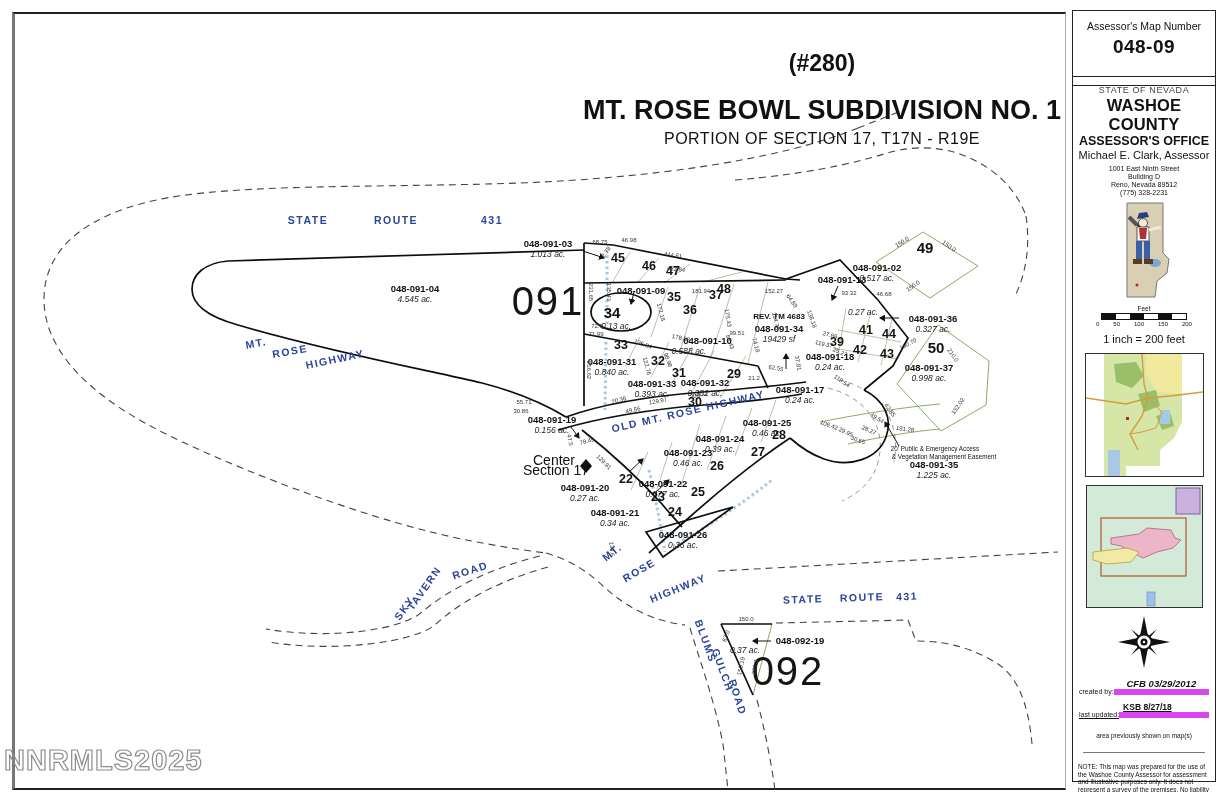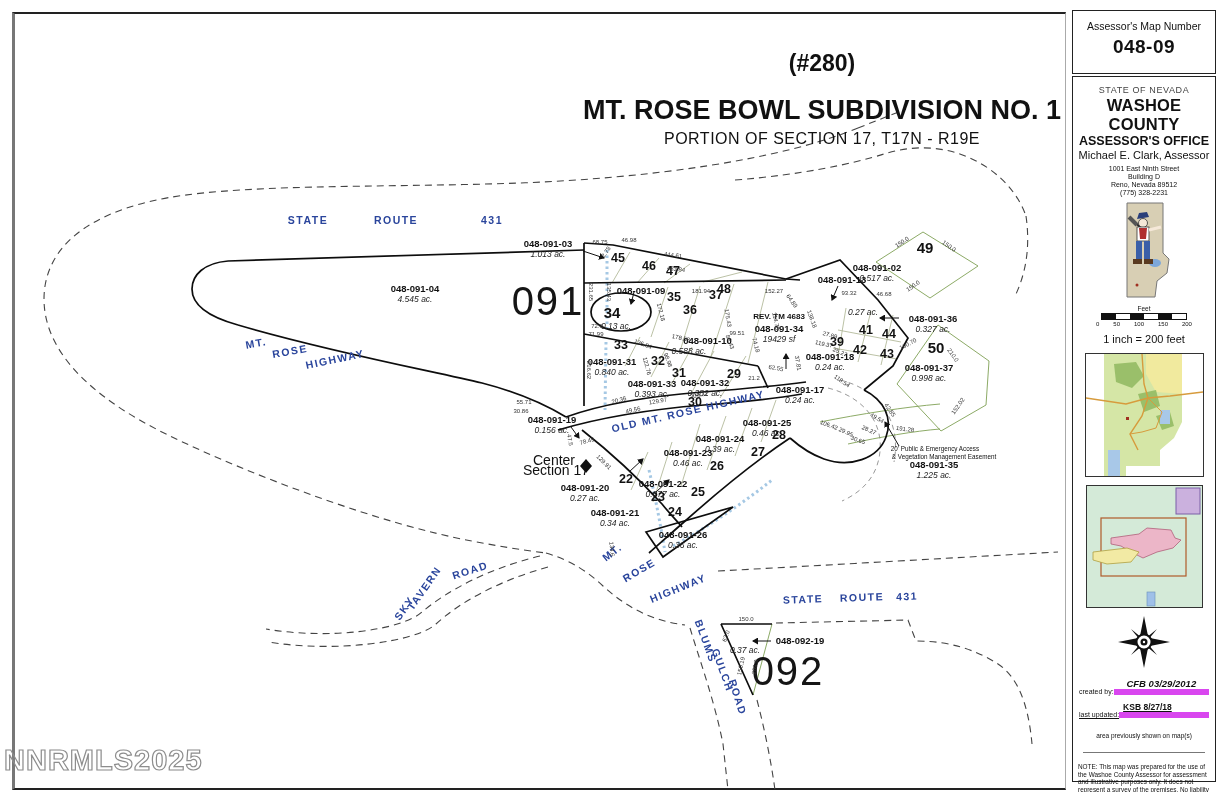--- a/index.html
+++ b/index.html
@@ -32,21 +32,21 @@
   
   #title-block{position:absolute;left:562px;top:50px;width:520px;text-align:center;}
   #title-sub1{font-size:23px;font-weight:700;}
   #title-main{font-size:27px;font-weight:700;margin-top:18px;}
   #title-sub2{font-size:16px;margin-top:4px;letter-spacing:.5px;}
   
   #watermark{position:absolute;left:4px;top:744px;font-size:29px;font-weight:700;
              letter-spacing:1px;color:rgba(255,255,255,.05);
              -webkit-text-stroke:1.2px #8d8d8d;}
   
-  #sb-box1{position:absolute;left:1072px;top:10px;width:144px;height:64px;
+  #sb-box1{position:absolute;left:1072px;top:10px;width:144px;height:76px;
            border:1.5px solid #222;text-align:center;box-sizing:border-box;}
   #sb-num-label{font-size:10.5px;margin-top:9px;}
   #sb-num{font-size:19px;font-weight:700;margin-top:4px;letter-spacing:.5px;}
   #sb-box2{position:absolute;left:1072px;top:76px;width:144px;height:706px;
            border:1.5px solid #222;box-sizing:border-box;text-align:center;}
   #sb-state{font-size:9px;color:#444;margin-top:8px;letter-spacing:.6px;}
   #sb-county{font-size:16.5px;font-weight:700;margin-top:1px;letter-spacing:.2px;}
   #sb-office{font-size:12.5px;font-weight:700;}
   #sb-assessor{font-size:11px;margin-top:1px;}
   #sb-address{font-size:7px;line-height:8px;margin-top:4px;}

